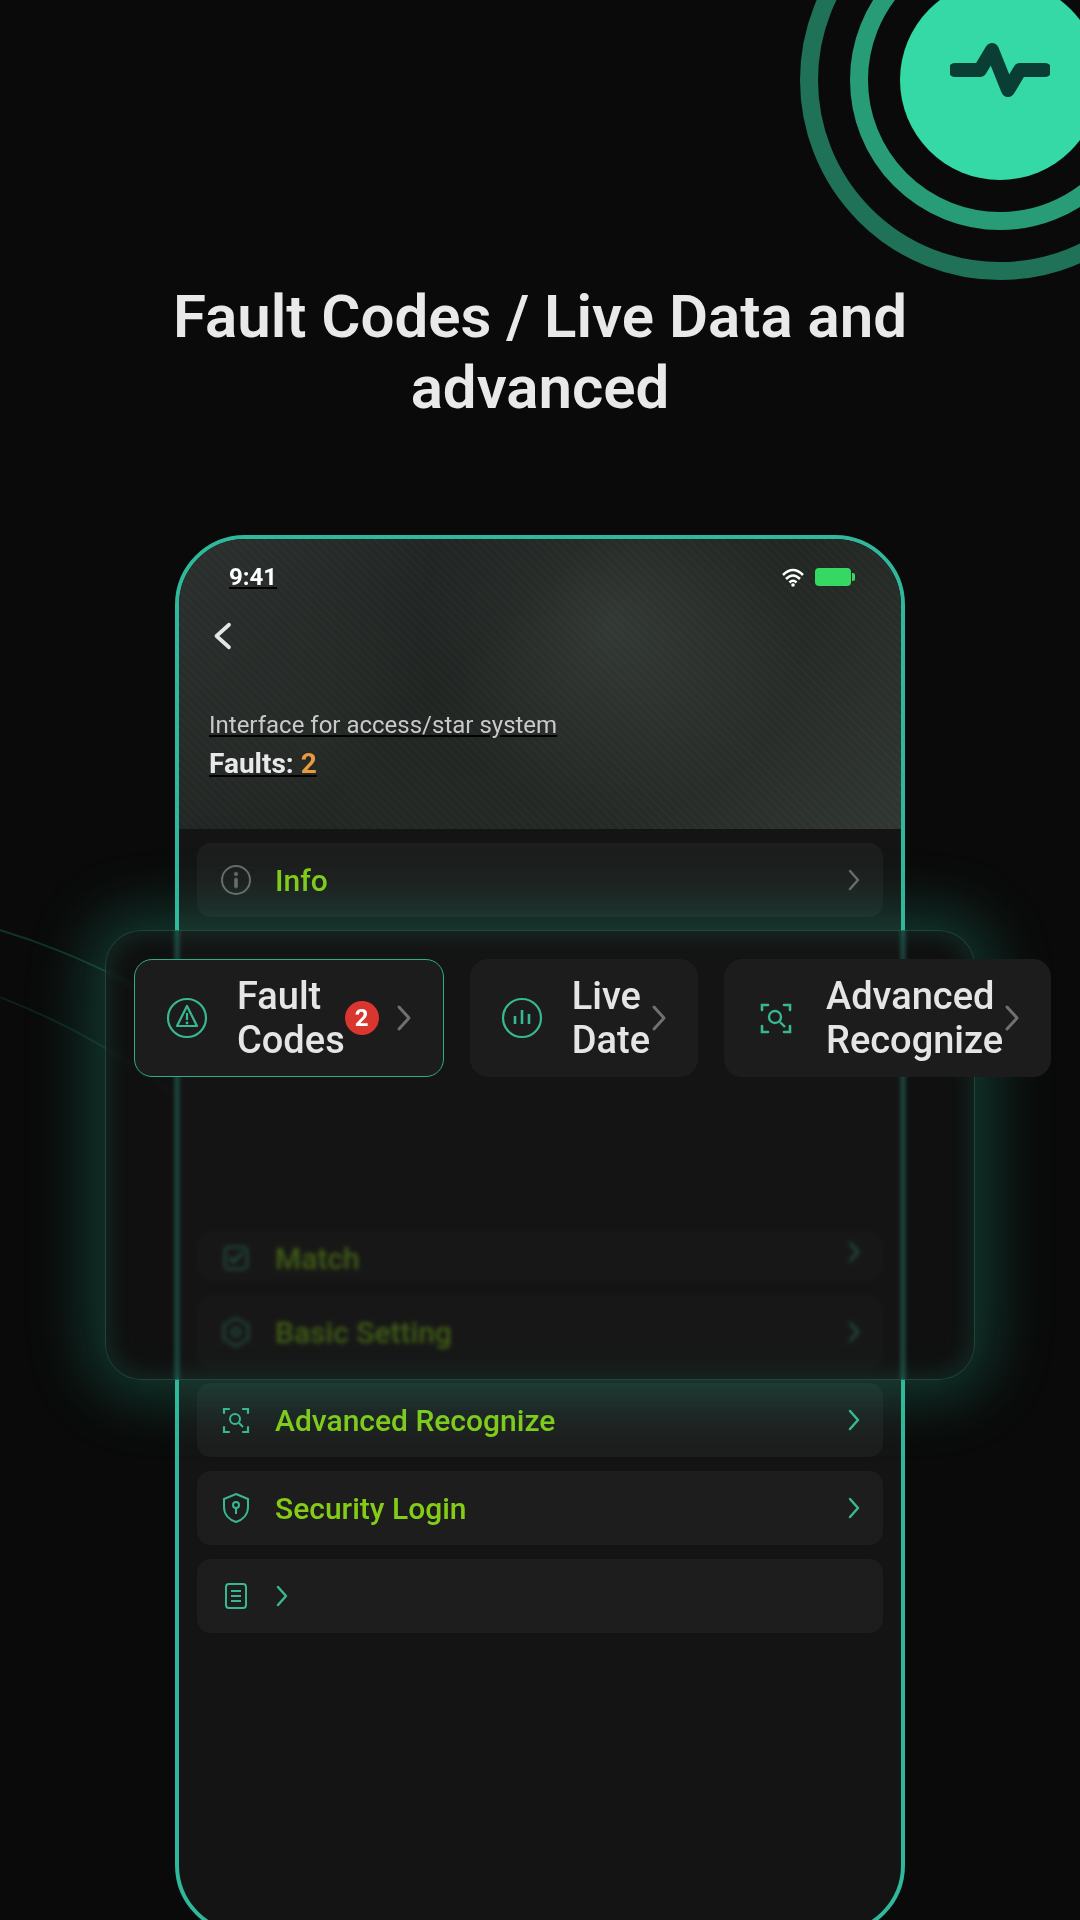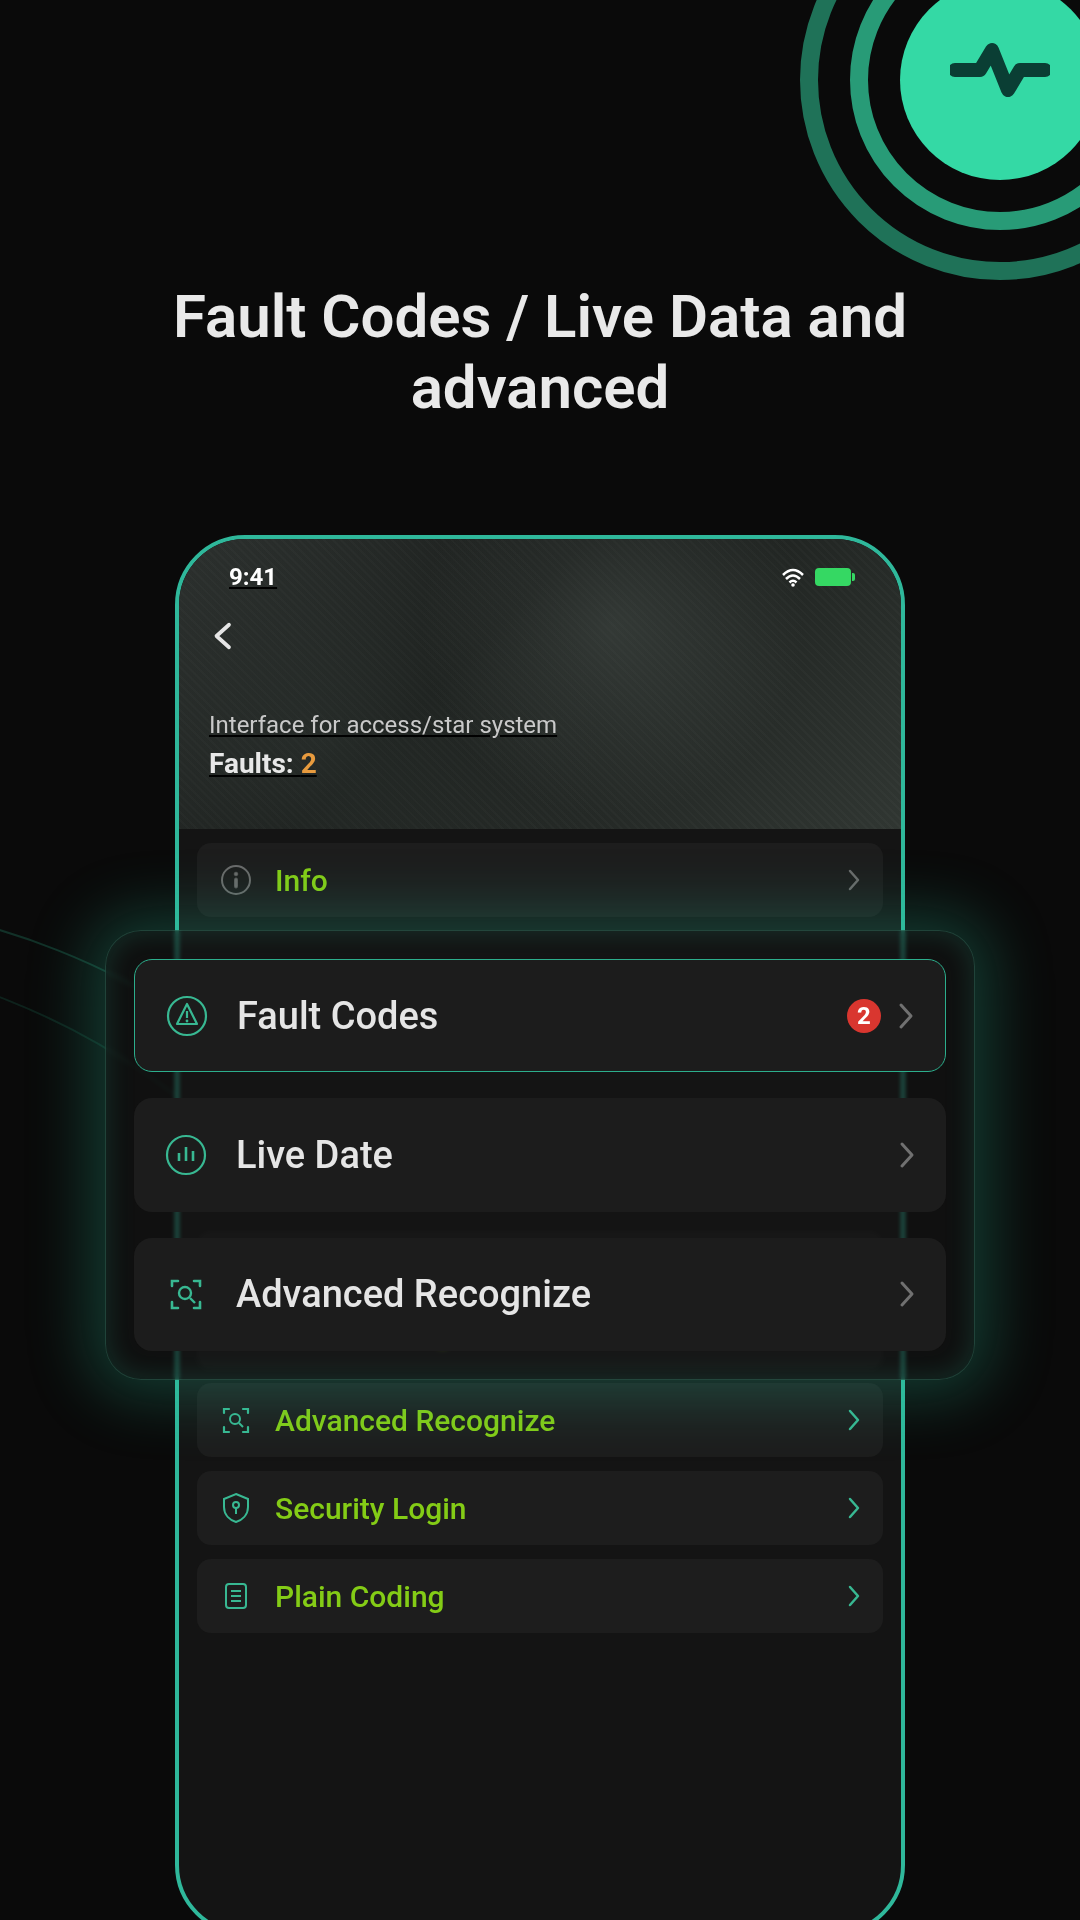--- a/index.html
+++ b/index.html
@@ -199,21 +199,21 @@
     top: 930px;
     width: 870px;
     height: 450px;
     border-radius: 36px;
     background: rgba(20,20,20,0.6);
     box-shadow: 0 0 60px 18px rgba(44,200,160,0.25), inset 0 0 30px rgba(44,200,160,0.18);
     border: 1px solid rgba(80,220,180,0.25);
     backdrop-filter: blur(2px);
     padding: 28px;
     display: flex;
-    flex-direction: column;
+    flex-direction: row;
     gap: 26px;
   }
   .hi-item {
     background: #1c1c1c;
     border-radius: 18px;
     height: 118px;
     display: flex;
     align-items: center;
     padding: 0 30px;
     cursor: pointer;
@@ -386,21 +386,20 @@
 
     <div class="menu-item">
       <span class="icon">
         <svg viewBox="0 0 34 34">
             <rect x="7" y="5" width="20" height="24" rx="3" stroke="#38b892" stroke-width="2" fill="none"></rect>
             <line x1="12" y1="12" x2="22" y2="12" stroke="#38b892" stroke-width="2"></line>
             <line x1="12" y1="17" x2="22" y2="17" stroke="#38b892" stroke-width="2"></line>
             <line x1="12" y1="22" x2="22" y2="22" stroke="#38b892" stroke-width="2"></line>
           </svg>
       </span>
-      <span class="label">Plain Coding</span>
       <span class="chev">
         <svg viewBox="0 0 14 22">
             <path d="M3 2 L11 11 L3 20" stroke-width="2.5" fill="none" class="green-stroke" stroke-linecap="round" stroke-linejoin="round"></path>
           </svg>
       </span>
     </div>
   </div>
 </div>
 
 <div class="highlight-box">

